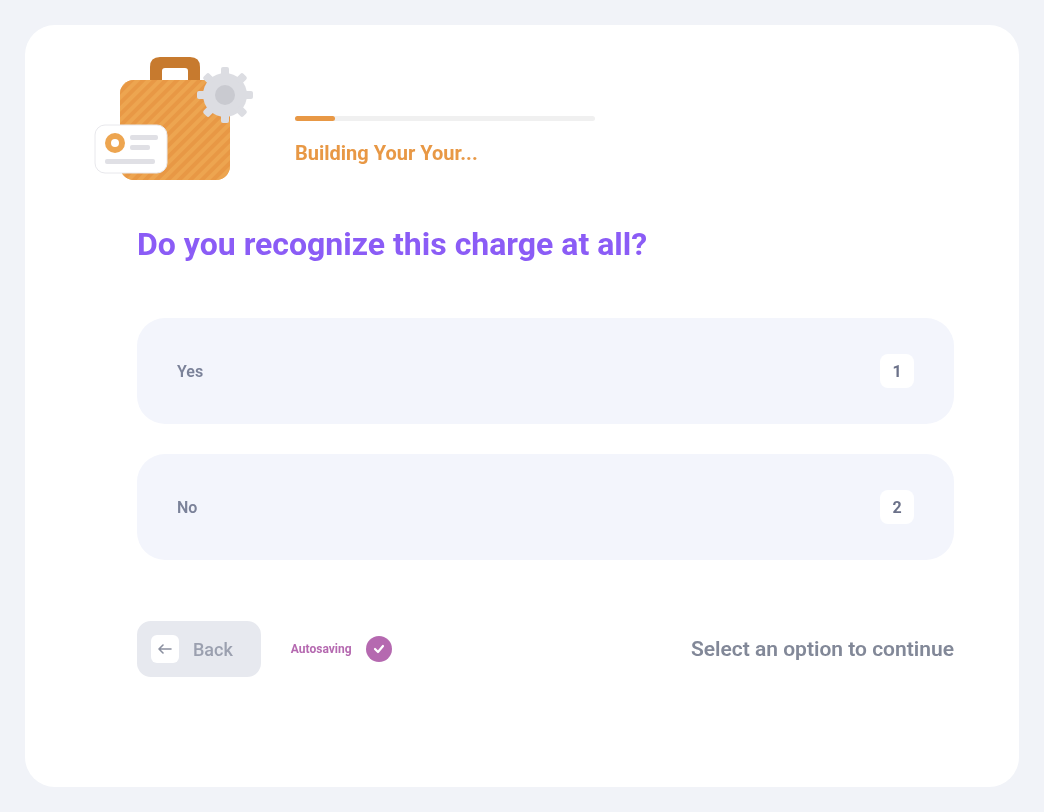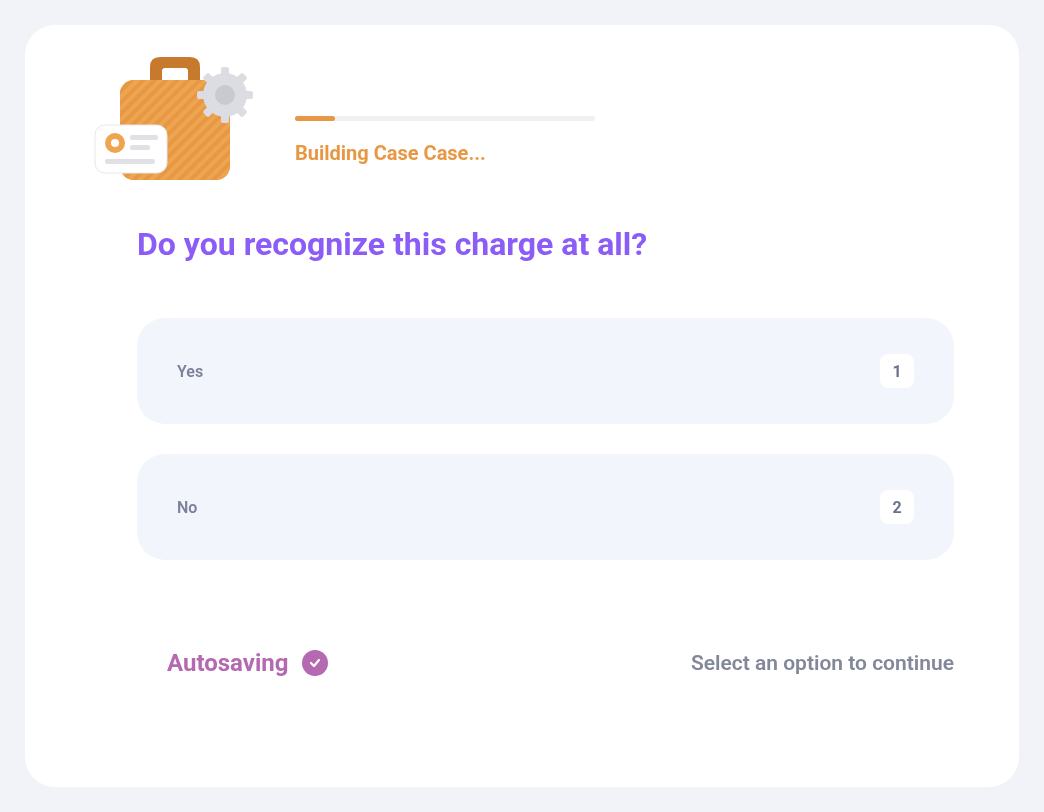--- a/index.html
+++ b/index.html
@@ -132,21 +132,21 @@
       font-weight: 500;
     }
     .autosaving {
       display: flex;
       align-items: center;
       gap: 14px;
       margin-left: 30px;
     }
     .autosaving-text {
       color: #b569b0;
-      font-size: 24px;
+      font-size: 12px;
       font-weight: 700;
     }
     .check-circle {
       width: 26px;
       height: 26px;
       background: #b569b0;
       border-radius: 50%;
       display: flex;
       align-items: center;
       justify-content: center;
@@ -198,38 +198,46 @@
             <rect width="8" height="8" fill="#eda550"></rect>
             <rect width="4" height="8" fill="#e89845"></rect>
           </pattern>
         </defs>
       </svg>
     </div>
     <div class="progress-section">
       <div class="progress-track">
         <div class="progress-fill"></div>
       </div>
-      <div class="progress-label">Building Case Case...</div>
+      <div class="progress-label">Building Your Your...</div>
     </div>
   </div>
 
   <h1 class="question">Do you recognize this charge at all?</h1>
 
   <div class="options">
     <div class="option">
       <span class="option-label">Yes</span>
       <span class="option-key">1</span>
     </div>
     <div class="option">
       <span class="option-label">No</span>
       <span class="option-key">2</span>
     </div>
   </div>
 
   <div class="footer">
+    <div class="back-btn">
+      <div class="back-arrow-box">
+        <svg width="14" height="10" viewBox="0 0 14 10">
+          <path d="M 5 1 L 1 5 L 5 9 M 1 5 L 13 5" stroke="#8a8f9f" stroke-width="1.6" fill="none" stroke-linecap="round" stroke-linejoin="round"></path>
+        </svg>
+      </div>
+      <span class="back-label">Back</span>
+    </div>
     <div class="autosaving">
       <span class="autosaving-text">Autosaving</span>
       <div class="check-circle">
         <svg width="14" height="14" viewBox="0 0 14 14">
           <path d="M 3 7 L 6 10 L 11 4" stroke="#ffffff" stroke-width="2.2" fill="none" stroke-linecap="round" stroke-linejoin="round"></path>
         </svg>
       </div>
     </div>
     <div class="continue-hint">Select an option to continue</div>
   </div>

